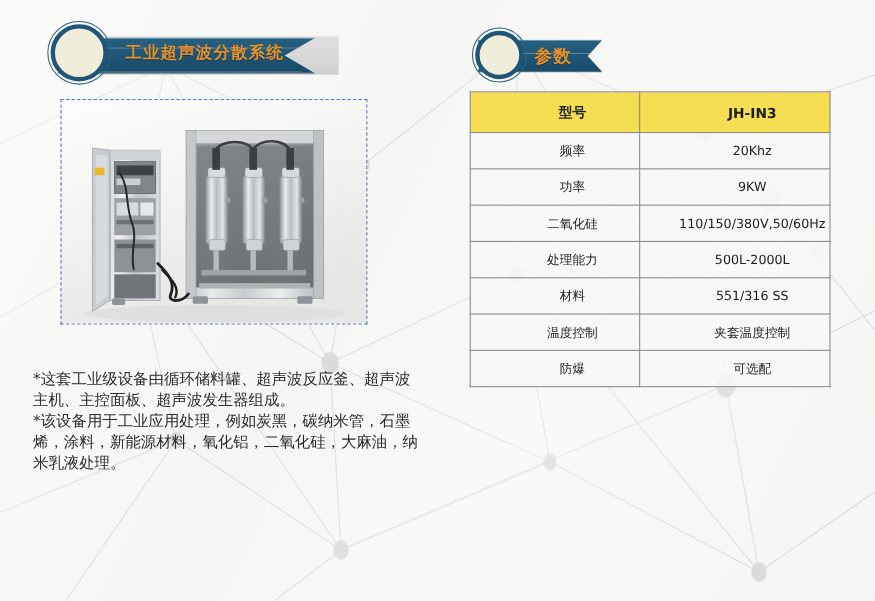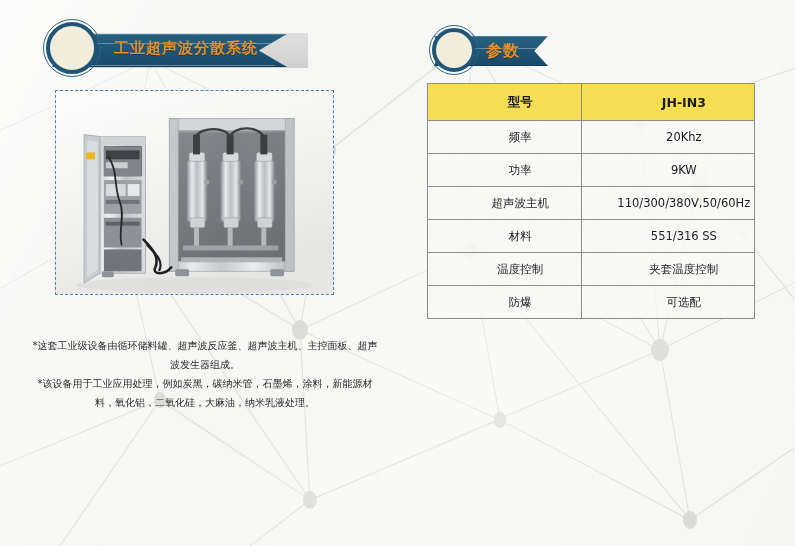--- a/index.html
+++ b/index.html
@@ -152,23 +152,22 @@
   }
   .photo-svg { display: block; width: 100%; height: 100%; }
 
   
   .caption {
     position: absolute;
     left: 30px;
     top: 336px;
     width: 350px;
     color: #2b2b2b;
-    font-size: 10px;
+    font-size: 14px;
     line-height: 19px;
-    text-align: center;
   }
   .caption p { margin: 0; }
 
   
   .spec-table {
     position: absolute;
     left: 427px;
     top: 83px;
     width: 328px;
     border-collapse: collapse;
@@ -387,22 +386,26 @@
       </tr>
     <tr>
           <td>频率</td>
           <td>20Khz</td>
         </tr>
         <tr>
           <td>功率</td>
           <td>9KW</td>
         </tr>
         <tr>
-          <td>超声波主机</td>
-          <td>110/300/380V,50/60Hz</td>
+          <td>二氧化硅</td>
+          <td>110/150/380V,50/60Hz</td>
+        </tr>
+        <tr>
+          <td>处理能力</td>
+          <td>500L-2000L</td>
         </tr>
         <tr>
           <td>材料</td>
           <td>551/316 SS</td>
         </tr>
         <tr>
           <td>温度控制</td>
           <td>夹套温度控制</td>
         </tr>
         <tr>

